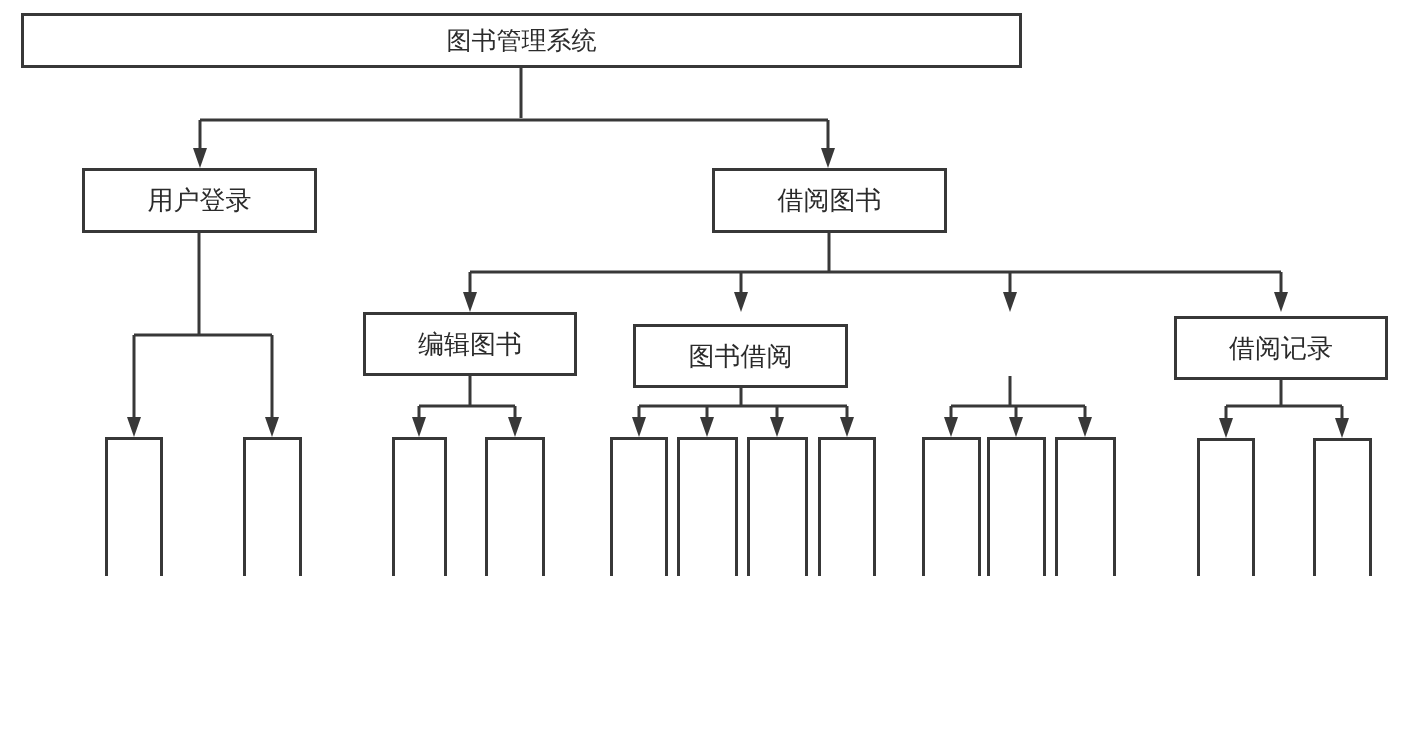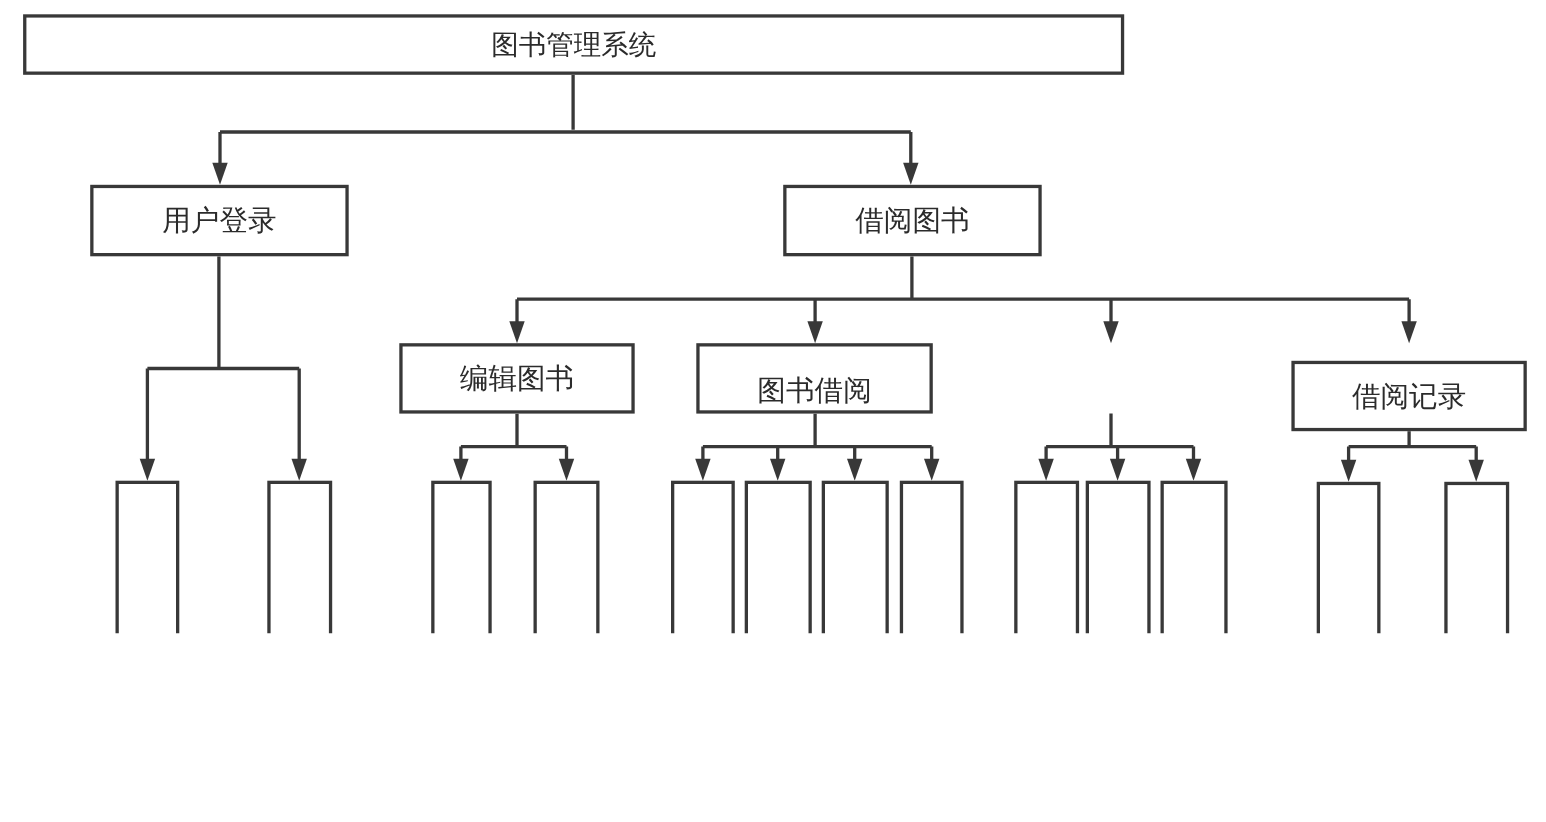--- a/index.html
+++ b/index.html
@@ -78,24 +78,24 @@
   <div class="node" style="left:82px; top:168px; width:235px; height:65px;">
     <span class="h-label">用户登录</span>
   </div>
   <div class="node" style="left:712px; top:168px; width:235px; height:65px;">
     <span class="h-label">借阅图书</span>
   </div>
 
   <div class="node" style="left:363px; top:312px; width:214px; height:64px;">
     <span class="h-label">编辑图书</span>
   </div>
-  <div class="node" style="left:633px; top:312px; width:215px; height:64px;align-items:flex-end;">
+  <div class="node" style="left:633px; top:324px; width:215px; height:64px;">
     <span class="h-label">图书借阅</span>
   </div>
-  <div class="node" style="left:1174px; top:328px; width:214px; height:64px;">
+  <div class="node" style="left:1174px; top:316px; width:214px; height:64px;">
     <span class="h-label">借阅记录</span>
   </div>
 
   <div class="node leaf" style="left:105px; top:437px; width:58px; height:300px;">
     <span class="v-label">用户登录</span>
   </div>
   <div class="node leaf" style="left:243px; top:437px; width:59px; height:300px;">
     <span class="v-label">注销登录</span>
   </div>
 

